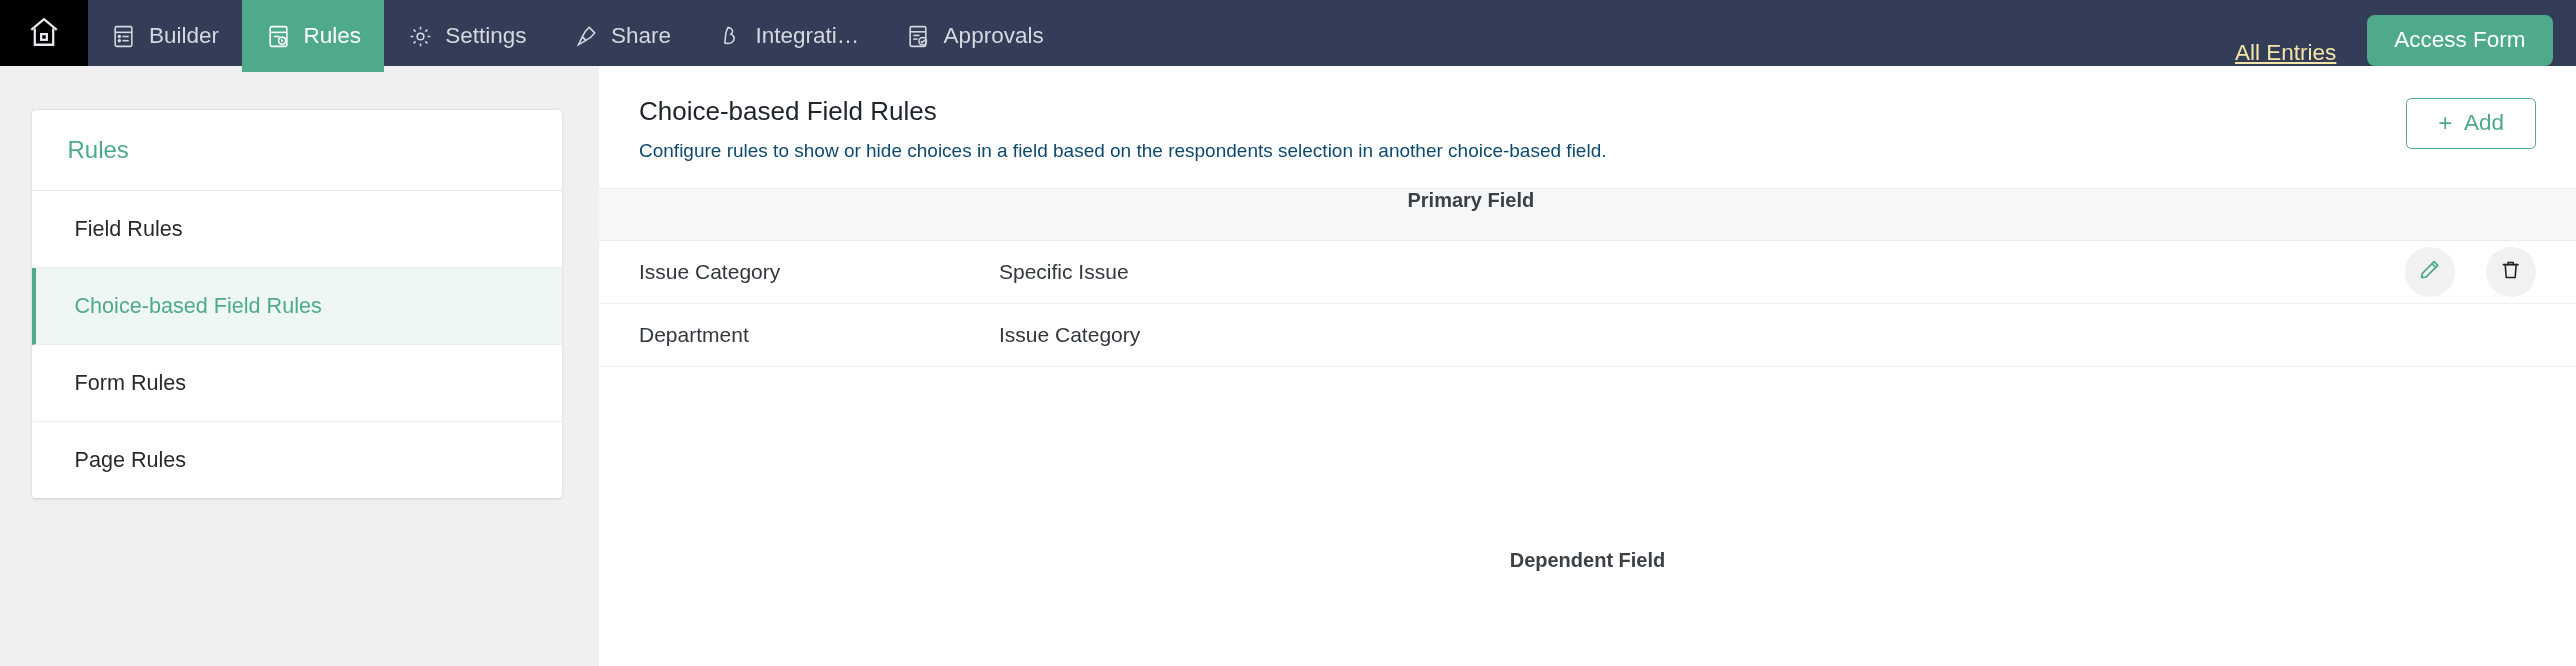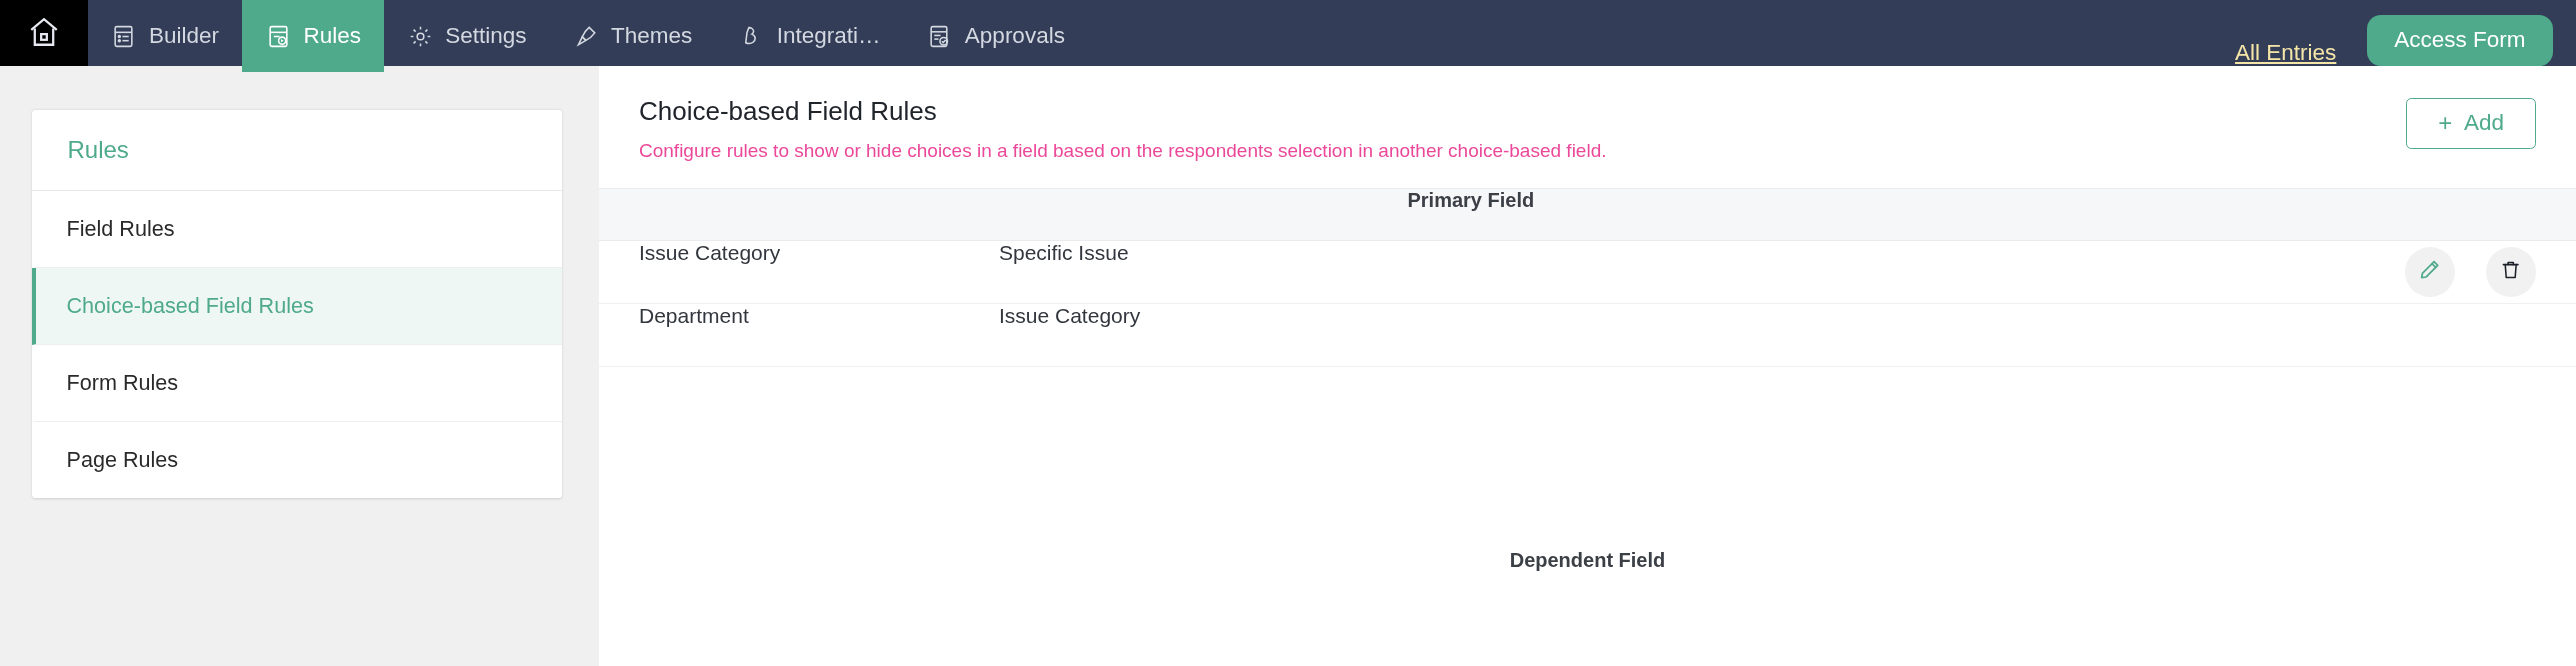--- a/index.html
+++ b/index.html
@@ -46,21 +46,21 @@
   }
   .all-entries {
     color: #f5e6a8;
     font-size: 22.5px;
     text-decoration: underline;
     cursor: pointer;
     white-space: nowrap;
   }
   .access-form {
     background: #4faa8b; color: #ffffff;
-    border: none; border-radius: 14px;
+    border: none; border-radius: 8px;
     font-family: "Liberation Sans", sans-serif;
     font-size: 22.5px;
     padding: 12.6px 27px;
     cursor: pointer;
     white-space: nowrap;
   }
 
   
   .sidebar {
     position: absolute;
@@ -73,21 +73,21 @@
   }
   .sidebar-title {
     font-size: 24px;
     color: #4faa8b;
     padding: 26px 36px 26px 36px;
     border-bottom: 0.9px solid #e8e8e8;
   }
   .sb-item {
     font-size: 21.6px;
     color: #2a2a2a;
-    padding: 25px 31px;
+    padding: 25px 39px;
     border-bottom: 0.9px solid #eeeeee;
     border-left: 4.5px solid transparent;
     cursor: pointer;
     white-space: nowrap;
   }
   .sb-item:last-child { border-bottom: none; }
   .sb-item.active {
     background: #eef7f3;
     color: #4faa8b;
     border-left: 4.5px solid #4faa8b;
@@ -103,21 +103,21 @@
   }
   .main-head {
     display: flex; align-items: flex-start;
     padding: 30px 40px 0 40px;
   }
   .main-head-text { flex: 1 1 auto; }
   .page-title {
     font-size: 26px; color: #20242b; font-weight: normal;
     margin-bottom: 12.6px;
   }
-  .page-sub { font-size: 19px; color: #ec4899; }
+  .page-sub { font-size: 19px; color: #0c4a6e; }
 
   .add-btn {
     background: #ffffff;
     border: 0.9px solid #4faa8b;
     color: #4faa8b;
     border-radius: 5.4px;
     font-family: "Liberation Sans", sans-serif;
     font-size: 22.5px;
     padding: 11.7px 31px;
     display: flex; align-items: center; gap: 11.7px;
@@ -140,21 +140,21 @@
   }
   .tbl-head .th {
     font-size: 20px; color: #3b3f46; font-weight: bold;
     white-space: nowrap;
   }
   .col-1 { width: 360px; flex: 0 0 360px; }
   .col-2 { flex: 1 1 auto; }
   .col-actions { width: 270px; flex: 0 0 270px; }
 
   .tbl-row {
-    display: flex; 
+    display: flex; align-items: center;
     height: 63px;
     padding: 0 40px;
     border-bottom: 0.9px solid #eef0f3;
     background: #ffffff;
   }
   .tbl-row .td { font-size: 21px; color: #32363d; white-space: nowrap; }
 
   .row-actions { display: flex; align-items: center; gap: 31px; justify-content: flex-end; }
   .icon-btn {
     width: 50px; height: 50px; border-radius: 50%;
@@ -218,21 +218,21 @@
       <span>Settings</span>
     </div>
 
     <div class="nav-tab">
       <span class="nav-ico">
         <svg viewBox="0 0 24 24" fill="none" stroke="#d4d8e1" stroke-width="1.5">
           <path d="M15.5 3.2c-2.6 2.2-5.4 6-6.6 9.1l3.4 3.4c3-1.4 6.6-4.4 8.6-7.2z"></path>
           <path d="M8.9 12.3 5.2 20l7.1-4.3z"></path>
         </svg>
       </span>
-      <span>Themes</span>
+      <span>Share</span>
     </div>
 
 
     <div class="nav-tab">
       <span class="nav-ico">
         <svg viewBox="0 0 24 24" fill="none" stroke="#d4d8e1" stroke-width="1.5">
           <path d="M9.5 3.5c2.5 0 4.5 1.6 4.5 3.6 0 1.1-.7 2-1.6 2.6 1.7.7 3.1 2.1 3.1 4 0 2.8-2.6 5.1-5.9 5.1-1.2 0-2.2-.3-3.1-.8l1.2-10z"></path>
         </svg>
       </span>
       <span>Integrati…</span>

